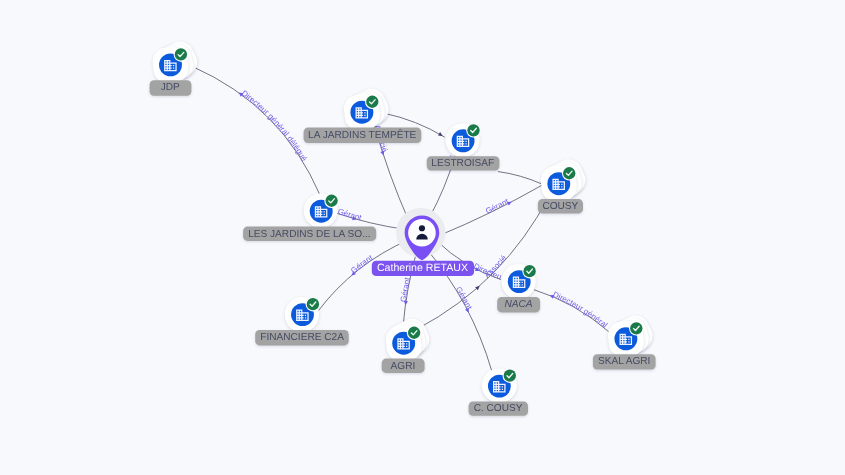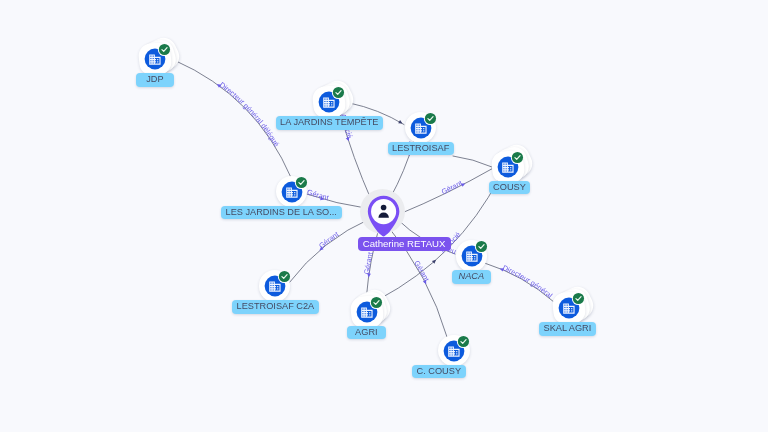--- a/index.html
+++ b/index.html
@@ -1,21 +1,21 @@
 <!DOCTYPE html>
 <html><head>
 <meta charset="utf-8">
 <style>
   html,body{margin:0;padding:0;background:#fbfcfe;}
   body{width:768px;height:432px;overflow:hidden;font-family:"Liberation Sans",sans-serif;}
   #stage{position:relative;width:768px;height:432px;background:#f8f9fd;}
   svg.layer{position:absolute;left:0;top:0;width:768px;height:432px;overflow:visible;}
   .node{position:absolute;}
   .card{position:absolute;background:#fff;border-radius:9px;box-shadow:0 1px 3px rgba(40,50,90,.16);}
-  .nlabel{position:absolute;background:#7dd3fc;border-radius:4px;color:#454b63;
+  .nlabel{position:absolute;background:#a3a3a3;border-radius:4px;color:#454b63;
           font-size:9.2px;line-height:13.5px;height:13.5px;white-space:nowrap;
           padding:0 4.6px;min-width:29.5px;text-align:center;box-sizing:content-box;
           box-shadow:0 1px 2.5px rgba(40,50,90,.16);}
   .clabel{position:absolute;background:#7b53ee;border-radius:4px;color:#fff;
           font-size:9.65px;line-height:14.2px;height:14.2px;white-space:nowrap;
           padding:0 5.2px;text-align:center;box-sizing:content-box;}
 </style>
 </head>
 <body>
 
@@ -227,21 +227,21 @@
               <circle cx="16" cy="16" r="10.4" fill="#0d5bdd" mask="url(#m5)"></circle>
               <g transform="translate(9.06,9.76) scale(0.57)">
                 <path fill="#eef4ff" d="M12 7V3H2v18h20V7H12zM6 19H4v-2h2v2zm0-4H4v-2h2v2zm0-4H4V9h2v2zm0-4H4V5h2v2zm4 12H8v-2h2v2zm0-4H8v-2h2v2zm0-4H8V9h2v2zm0-4H8V5h2v2zm10 12h-8v-2h2v-2h-2v-2h2v-2h-2V9h8v10zm-2-8h-2v2h2v-2zm0 4h-2v2h2v-2z"></path>
               </g>
             </g>
             <g>
               <circle cx="25.45" cy="6.5" r="5.6" fill="#1a7a4a"></circle>
               <path d="M22.95 6.65 L24.7 8.4 L28.05 4.6" stroke="#eaf7ec" stroke-width="1.25" fill="none" stroke-linecap="round" stroke-linejoin="round"></path>
             </g>
           </svg></div>
-        <div class="nlabel" style="left: 232px; top: 300.2px;">LESTROISAF C2A</div>
+        <div class="nlabel" style="left: 232px; top: 300.2px;">FINANCIERE C2A</div>
       </div>
       <div class="node" style="left: 0px; top: 0px;">
         <div class="card" style="width: 31.8px; height: 31.8px; left: 357.2px; top: 291.4px; border-radius: 12.5px; transform: rotate(-26deg);"></div>
         <div class="card" style="width: 31.8px; height: 31.8px; left: 354px; top: 293.4px; border-radius: 12.5px; transform: rotate(-16deg);"></div>
         <div class="card" style="width: 31.8px; height: 31.8px; left: 350.6px; top: 295.6px; border-radius: 12.5px; transform: rotate(-6deg);"></div>
         <div style="position: absolute; left: 350.5px; top: 295.5px; width: 32px; height: 32px;"><svg width="32" height="32" viewBox="0 0 32 32">
             <defs>
               <mask id="m6">
                 <rect x="0" y="0" width="32" height="32" fill="#fff"></rect>
                 <circle cx="25.45" cy="6.5" r="6.6" fill="#000"></circle>
@@ -319,26 +319,26 @@
               <circle cx="16" cy="16" r="10.4" fill="#0d5bdd" mask="url(#m9)"></circle>
               <g transform="translate(9.06,9.76) scale(0.57)">
                 <path fill="#eef4ff" d="M12 7V3H2v18h20V7H12zM6 19H4v-2h2v2zm0-4H4v-2h2v2zm0-4H4V9h2v2zm0-4H4V5h2v2zm4 12H8v-2h2v2zm0-4H8v-2h2v2zm0-4H8V9h2v2zm0-4H8V5h2v2zm10 12h-8v-2h2v-2h-2v-2h2v-2h-2V9h8v10zm-2-8h-2v2h2v-2zm0 4h-2v2h2v-2z"></path>
               </g>
             </g>
             <g>
               <circle cx="25.45" cy="6.5" r="5.6" fill="#1a7a4a"></circle>
               <path d="M22.95 6.65 L24.7 8.4 L28.05 4.6" stroke="#eaf7ec" stroke-width="1.25" fill="none" stroke-linecap="round" stroke-linejoin="round"></path>
             </g>
           </svg></div>
-        <div class="nlabel" style="left: 412px; top: 364.7px;">C. COUSY</div>
+        <div class="nlabel" style="left: 426px; top: 364.7px;">C. COUSY</div>
       </div>
       <div class="node">
         <div style="position: absolute; border-radius: 50%; background: rgb(235, 236, 239); width: 45px; height: 45px; left: 360px; top: 189px;"></div>
         <div style="position: absolute; left: 367px; top: 195.4px;"><svg width="33.2" height="43.6" viewBox="0 0 32 42">
             <path d="M16 0.8 C 7.6 0.8 0.8 7.6 0.8 16 C 0.8 22.3 6.2 30.6 10.2 35.4 C 12.6 38.3 16 40.1 16 40.1 C 16 40.1 19.4 38.3 21.8 35.4 C 25.8 30.6 31.2 22.3 31.2 16 C 31.2 7.6 24.4 0.8 16 0.8 Z" fill="#7a4ef5"></path>
             <circle cx="16" cy="16" r="12.1" fill="#fdfdff"></circle>
             <circle cx="16" cy="12.0" r="2.7" fill="#131a3a"></circle>
             <path d="M11.0 21.8 a5.05 4.9 0 0 1 10.1 0 z" fill="#131a3a"></path>
           </svg></div>
-        <div class="clabel" style="left: 337.5px; top: 236.8px; margin-left: 20px;">Catherine RETAUX</div>
+        <div class="clabel" style="left: 337.5px; top: 236.8px;">Catherine RETAUX</div>
       </div>
     </div>
 </div>
 
 </body></html>

